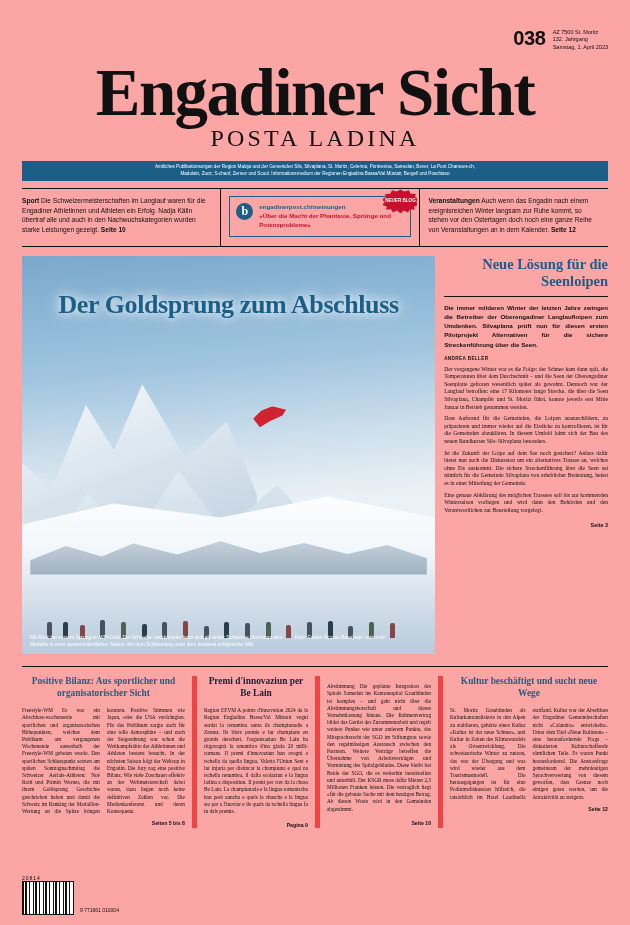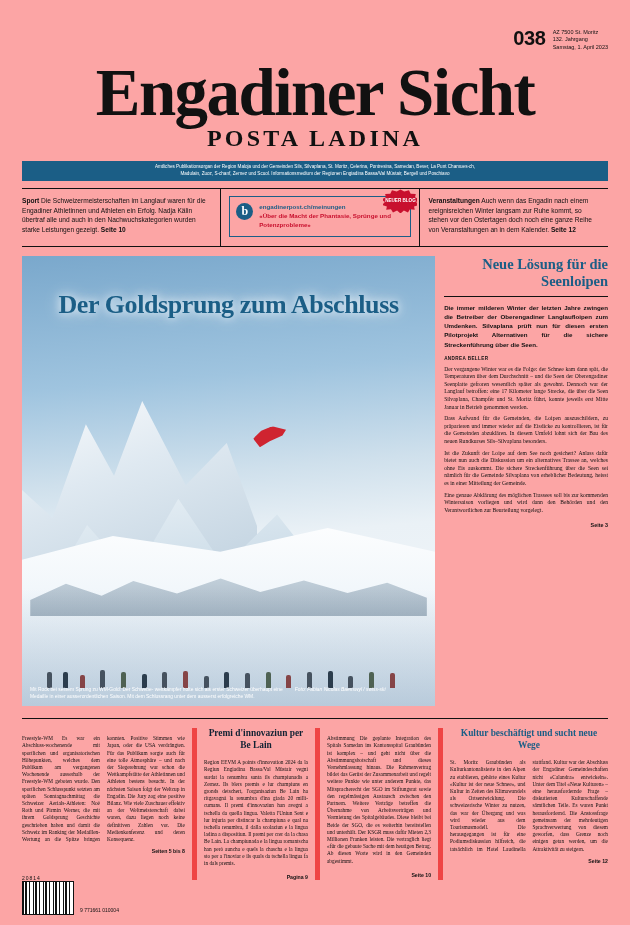--- a/index.html
+++ b/index.html
@@ -37,21 +37,21 @@
     font-family:"Liberation Serif", serif;
     font-weight:bold;
     font-size:67px;
     line-height:70px;
     letter-spacing:-1.6px;
     margin-top:6px;
   }
   .masthead-sub {
     text-align:center;
     font-family:"Liberation Serif", serif;
-    font-weight:bold;
+    font-weight:normal;
     font-size:24px;
     letter-spacing:3.2px;
     margin-top:-2px;
   }
   .masthead-strap {
     margin-top:9px;
     background:#1b5e86;
     color:#fff;
     text-align:center;
     font-family:"Liberation Sans", sans-serif;
@@ -111,21 +111,21 @@
   .main {
     display:flex;
     margin-top:9px;
   }
   .lead { width:70.5%; position:relative; }
   .right-col { width:29.5%; padding-left:9px; }
 
   
   .photo {
     position:relative;
-    width:100%; height:450px;
+    width:100%; height:398px;
     overflow:hidden;
     background:#8fb8d8;
   }
   .sky {
     position:absolute; inset:0;
     background:linear-gradient(175deg,#7aa8cc 0%, #9fc4df 28%, #cfe0ec 48%, #eaf1f6 62%, #f4f8fb 100%);
   }
   .mtn-far {
     position:absolute; left:-5%; top:28%; width:62%; height:52%;
     background:linear-gradient(160deg,#ffffff 0%, #dfe9f1 40%, #b9ccdb 100%);
@@ -384,20 +384,21 @@
         <p>Dass Aufwand für die Gemeinden, die Loipen auszuschildern, zu präparieren und immer wieder auf die Eisdicke zu kontrollieren, ist für die Gemeinden abzuklären. In diesem Umfeld lohnt sich der Bau des neuen Rundkurses Sils–Silvaplana besonders.</p>
         <p>Ist die Zukunft der Loipe auf dem See noch gesichert? Anlass dafür bietet nun auch die Diskussion um ein alternatives Trassee an, welches ohne Eis auskommt. Die sichere Streckenführung über die Seen sei nämlich für die Gemeinde Silvaplana von erheblicher Bedeutung, heisst es in einer Mitteilung der Gemeinde.</p>
         <p>Eine genaue Abklärung des möglichen Trassees soll bis zur kommenden Wintersaison vorliegen und wird dann den Behörden und den Verantwortlichen zur Beurteilung vorgelegt.</p>
       </div>
       <div class="rc-page">Seite 3</div>
     </div>
   </div>
 
   <div class="bottom">
     <div class="bcol bc1">
+      <div class="bhead">Positive Bilanz: Aus sportlicher und organisatorischer Sicht</div>
       <div class="bbody">
         <p>Freestyle-WM Es war ein Abschluss-wochenende mit sportlichen und organisatorischen Höhepunkten, welches dem Publikum am vergangenen Wochenende ausserhalb der Freestyle-WM geboten wurde. Den sportlichen Schlusspunkt setzten am späten Sonntagnachmittag die Schweizer Aerials-Athleten: Noé Roth und Pirmin Werner, die mit ihrem Goldsprung Geschichte geschrieben haben und damit die Schweiz im Ranking der Medaillen-Wertung an die Spitze bringen konnten. Positive Stimmen wie Japan, oder die USA verdrängten. Für das Publikum sorgte auch für eine tolle Atmosphäre – und nach der Siegerehrung war schon die Wettkampfstätte der Athletinnen und Athleten bestens besucht. In der nächsten Saison folgt der Weltcup in Engadin. Die Jury zog eine positive Bilanz. Wie viele Zuschauer effektiv an der Weltmeisterschaft dabei waren, dazu liegen noch keine definitiven Zahlen vor. Die Medienkonferenz und deren Konsequenz.</p>
       </div>
       <div class="bpage">Seiten 5 bis 8</div>
     </div>
 
     <div class="bcol bc2">
       <div class="bhead dark">Premi d'innovaziun per Be Lain</div>
       <div class="bbody">
         <p>Region EEVM A points d'innovation 2024 da la Regiun Engiadina Bassa/Val Müstair vegnì surdat la renumbra santa ils champiunadis a Zernez. Ils blers premis e lur champiuns en gronds detschert, l'organisaziun Be Lain ha ritgavagnà la renumbra d'ina giada 20 milli-cumans. Il premi d'innovaziun han avegnì a tschella da quella lingua. Valetta l'Uniun Sent e lur injuria per distincar la champiuna e qual na tschella renumbra, il dalla scolaziun e la lingua ladina a dispositiun. Il premi per crer da la chasa Be Lain. La champiunada e la lingua romantscha han però auncha e quels la chascha e la lingua sto per a l'inoviar e ils quals da tschella lingua fa in dals premis.</p>

